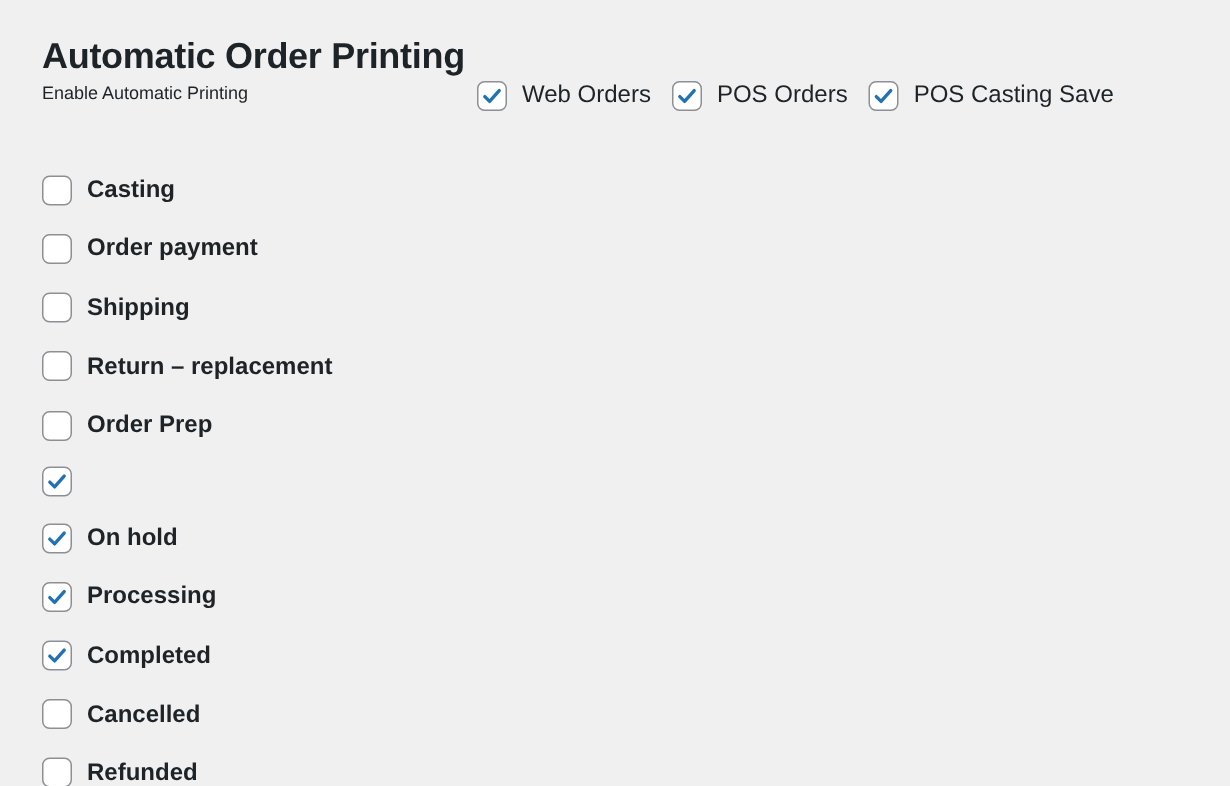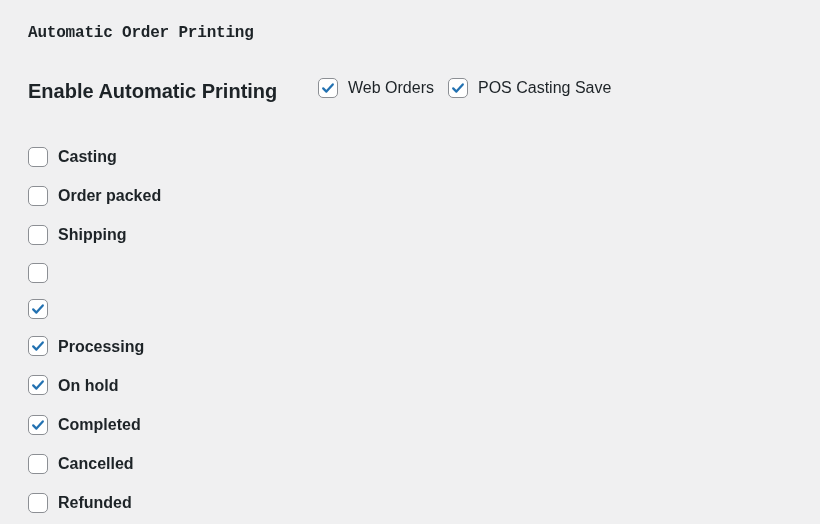--- a/index.html
+++ b/index.html
@@ -8,36 +8,34 @@
       padding: 0;
     }
     body {
       font-family: -apple-system, BlinkMacSystemFont, "Segoe UI", Helvetica, Arial, sans-serif;
       background: #f0f0f1;
       color: #1d2327;
       font-size: 15px;
       padding: 24px 28px;
     }
     .section-title {
-      font-size: 16px;
+      font-size: 24px;
       font-weight: 700;
       letter-spacing: -0.2px;
-      margin-bottom: 34px;
-      font-family: Liberation Mono, monospace;
     }
     .field-row {
       display: flex;
       align-items: flex-start;
       margin-bottom: 40px;
     }
     .field-label {
       width: 290px;
       flex-shrink: 0;
-      font-weight: 700;
-      font-size: 20px;
+      font-weight: 400;
+      font-size: 12px;
       line-height: 1.35;
       padding-top: 2px;
     }
     .field-control {
       flex: 1;
     }
     .hlist {
       display: flex;
       flex-wrap: wrap;
       gap: 20px 14px;
@@ -96,64 +94,77 @@
           </svg>
         </span>
         <span class="cb-label">Web Orders</span>
       </label>
       <label class="cb-item">
         <span class="cb checked">
           <svg viewBox="0 0 20 20">
             <path d="M4 10.5 L8 14.5 L16 5.5" fill="none" stroke="#2271b1" stroke-width="2.8" stroke-linecap="round" stroke-linejoin="round"></path>
           </svg>
         </span>
+        <span class="cb-label">POS Orders</span>
+      </label>
+      <label class="cb-item">
+        <span class="cb checked">
+          <svg viewBox="0 0 20 20">
+            <path d="M4 10.5 L8 14.5 L16 5.5" fill="none" stroke="#2271b1" stroke-width="2.8" stroke-linecap="round" stroke-linejoin="round"></path>
+          </svg>
+        </span>
         <span class="cb-label">POS Casting Save</span>
       </label>
     </div>
 </div>
 
 <div class="field-row">
   <div class="field-control vlist" id="statuses-list">
       <label class="cb-item">
         <span class="cb"></span>
         <span class="cb-label">Casting</span>
       </label>
       <label class="cb-item">
         <span class="cb"></span>
-        <span class="cb-label">Order packed</span>
+        <span class="cb-label">Order payment</span>
       </label>
       <label class="cb-item">
         <span class="cb"></span>
         <span class="cb-label">Shipping</span>
       </label>
       <label class="cb-item">
         <span class="cb"></span>
+        <span class="cb-label">Return – replacement</span>
+      </label>
+      <label class="cb-item">
+        <span class="cb"></span>
+        <span class="cb-label">Order Prep</span>
       </label>
       <label class="cb-item">
         <span class="cb checked">
           <svg viewBox="0 0 20 20">
             <path d="M4 10.5 L8 14.5 L16 5.5" fill="none" stroke="#2271b1" stroke-width="2.8" stroke-linecap="round" stroke-linejoin="round"></path>
           </svg>
         </span>
       </label>
       <label class="cb-item">
         <span class="cb checked">
           <svg viewBox="0 0 20 20">
             <path d="M4 10.5 L8 14.5 L16 5.5" fill="none" stroke="#2271b1" stroke-width="2.8" stroke-linecap="round" stroke-linejoin="round"></path>
           </svg>
         </span>
-        <span class="cb-label">Processing</span>
+        <span class="cb-label">On hold</span>
       </label>
       <label class="cb-item">
         <span class="cb checked">
           <svg viewBox="0 0 20 20">
             <path d="M4 10.5 L8 14.5 L16 5.5" fill="none" stroke="#2271b1" stroke-width="2.8" stroke-linecap="round" stroke-linejoin="round"></path>
           </svg>
         </span>
-        <span class="cb-label">On hold</span>
+        <span class="cb-label">Processing</span>
       </label>
       <label class="cb-item">
         <span class="cb checked">
           <svg viewBox="0 0 20 20">
             <path d="M4 10.5 L8 14.5 L16 5.5" fill="none" stroke="#2271b1" stroke-width="2.8" stroke-linecap="round" stroke-linejoin="round"></path>
           </svg>
         </span>
         <span class="cb-label">Completed</span>
       </label>
       <label class="cb-item">

